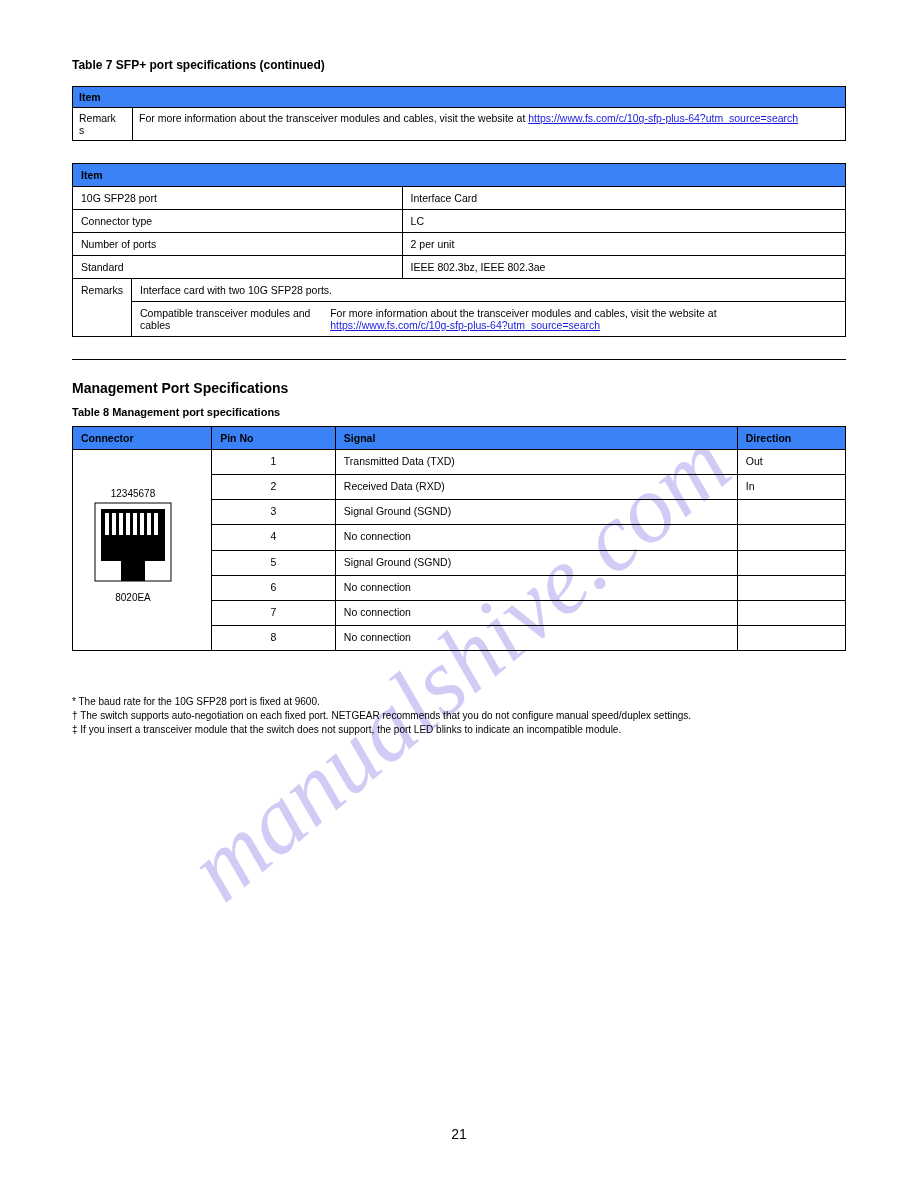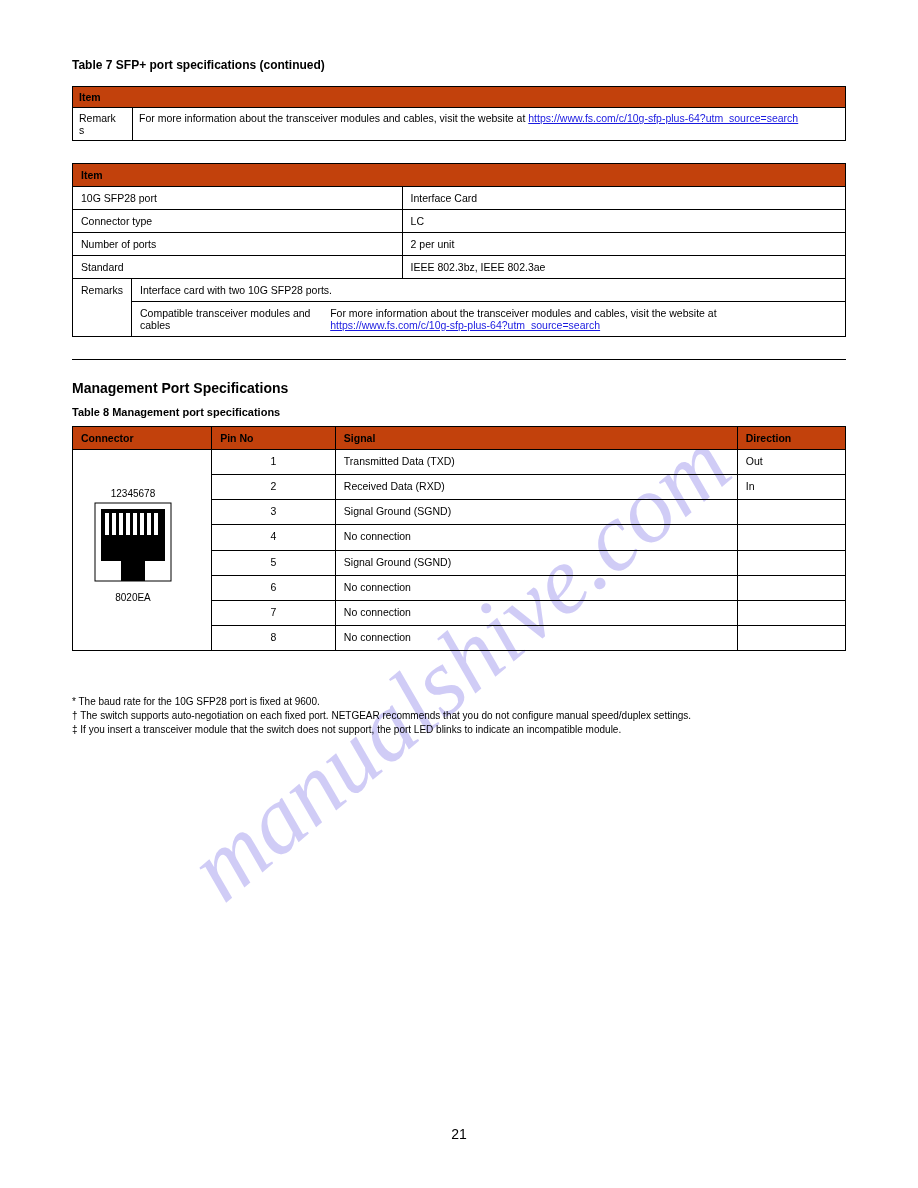--- a/index.html
+++ b/index.html
@@ -26,21 +26,21 @@
     user-select: none;
     white-space: nowrap;
     z-index: 0;
   }
   .content { position: relative; z-index: 1; }
   .header-row { display: flex; justify-content: space-between; font-size: 11px; margin-bottom: 10px; }
   .page-title { font-weight: bold; font-size: 12px; margin-bottom: 14px; }
 
   table.outer { width: 100%; border-collapse: collapse; margin-bottom: 22px; }
   table.outer td, table.outer th { border: 1px solid #000; padding: 4px 6px; vertical-align: top; font-size: 10.5px; }
-  .thead-grey { background: #c2410c; font-weight: bold; font-size: 11px; border-radius: 9px; }
+  .thead-grey { background: #3b82f6; font-weight: bold; font-size: 11px; border-radius: 9px; }
 
   .linkish { color: #1a1ae0; text-decoration: underline; }
 
   .table2 { width: 100%; border-collapse: collapse; margin-bottom: 22px; }
   .table2 td, .table2 th { border: 1px solid #000; padding: 5px 8px; vertical-align: top; font-size: 10.5px; }
 
   .rule { border: none; border-top: 1px solid #000; margin: 4px 0 20px 0; }
   .section-h { font-size: 14px; font-weight: bold; margin-bottom: 10px; }
   .para { font-size: 11px; margin-bottom: 14px; }
   .tbl-title { font-size: 11px; font-weight: bold; margin-bottom: 8px; }

